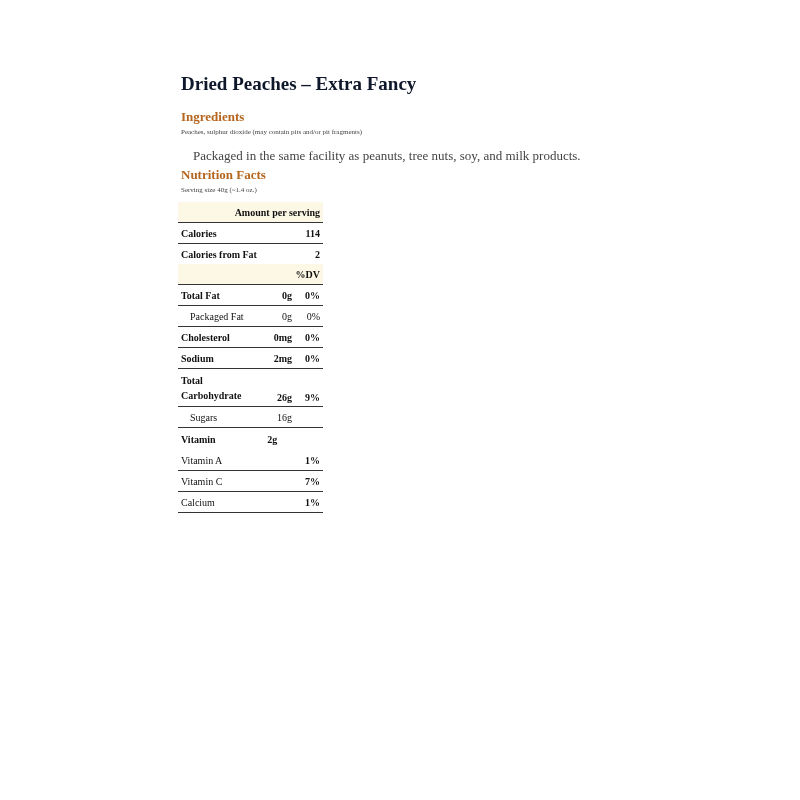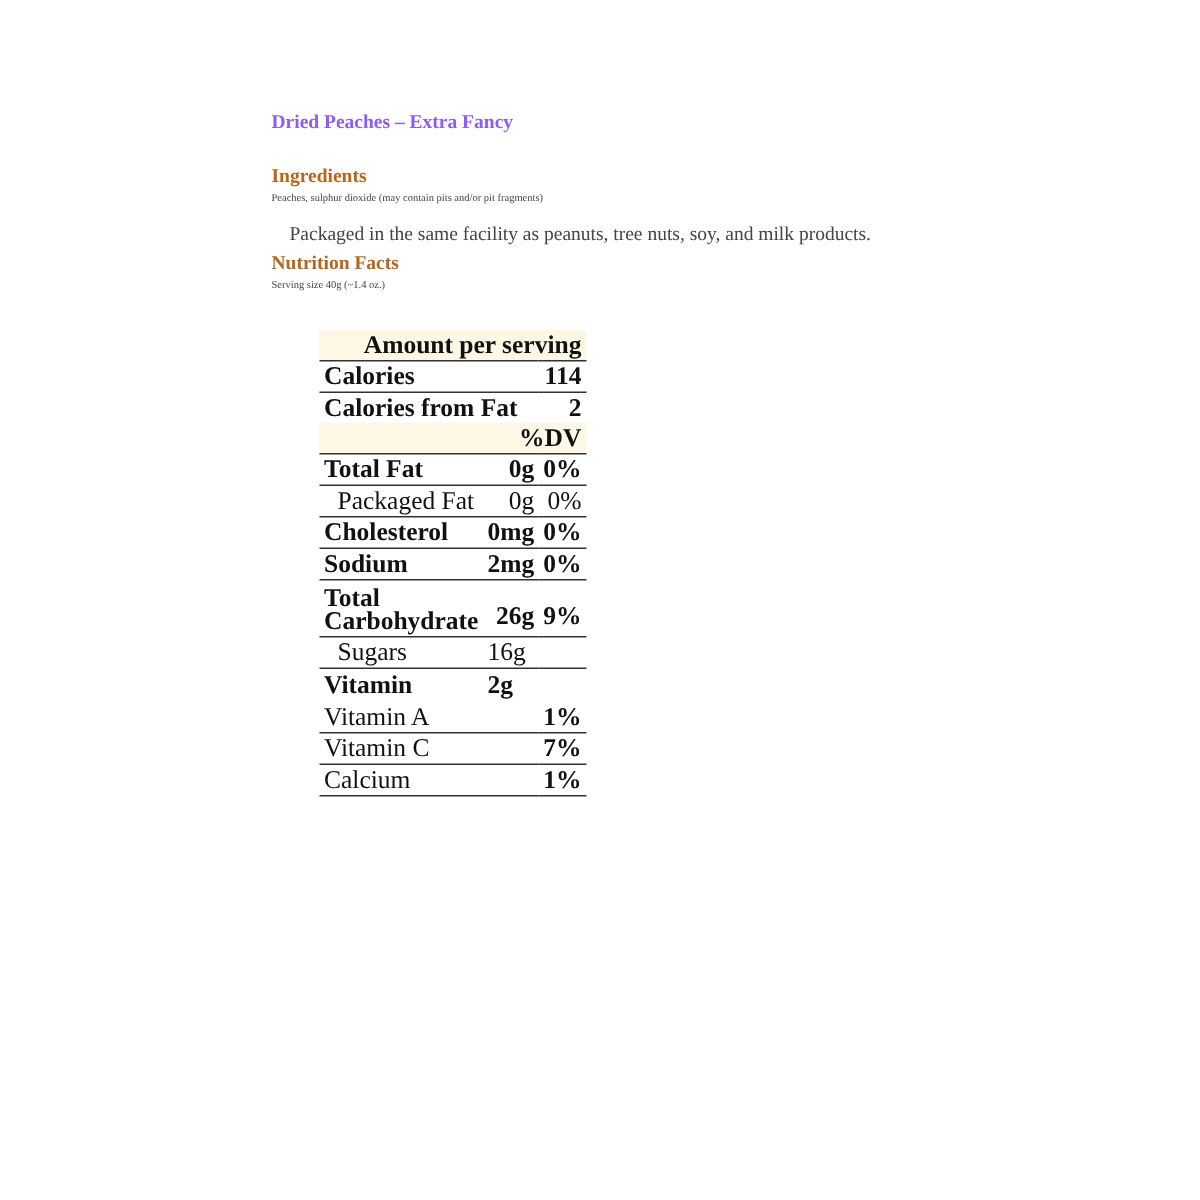--- a/index.html
+++ b/index.html
@@ -1,25 +1,25 @@
 <!DOCTYPE html>
 <html><head>
 <meta charset="utf-8">
 <style>
   html, body { margin: 0; padding: 0; background: #ffffff; }
   body { width: 800px; height: 800px; position: relative; font-family: "Liberation Serif", "DejaVu Serif", serif; color: #222; }
   .page { position: absolute; left: 181px; top: 0; width: 560px; }
-  .title { position: absolute; top: 73px; left: 0; font-size: 13px; font-weight: bold; color: #8b5cf6; white-space: nowrap; }
+  .title { position: absolute; top: 73px; left: 0; font-size: 19px; font-weight: bold; color: #0f172a; white-space: nowrap; }
   .h-ingredients { position: absolute; top: 109px; left: 0; font-size: 13px; font-weight: bold; color: #b5651d; }
   .ingredients-text { position: absolute; top: 128px; left: 0; font-size: 7px; color: #444; white-space: nowrap; }
   .facility-text { position: absolute; top: 148px; left: 12px; font-size: 13px; color: #444; white-space: nowrap; }
   .h-nutrition { position: absolute; top: 167px; left: 0; font-size: 13px; font-weight: bold; color: #b5651d; }
   .serving { position: absolute; top: 186px; left: 0; font-size: 7px; color: #444; white-space: nowrap; }
 
-  .nf-table { position: absolute; left: 178px; top: 220px; width: 145px; border-collapse: collapse; font-size: 17px; color: #111; margin-left: 35px; }
+  .nf-table { position: absolute; left: 178px; top: 202px; width: 145px; border-collapse: collapse; font-size: 10px; color: #111; }
   .nf-table td { padding: 0 3px; height: 20px; vertical-align: middle; }
   .nf-table tr.hl td { background: #fdf8e6; }
   .nf-table tr.bb td { border-bottom: 1.5px solid #333; }
   .nf-table .bold { font-weight: bold; }
   .nf-table .r { text-align: right; }
   .nf-table .indent { padding-left: 12px; }
   .nf-table tr.tall td { height: 34px; vertical-align: bottom; padding-bottom: 3px; }
   .nf-table .amt { text-align: right; white-space: nowrap; }
   .nf-table .dv { text-align: right; white-space: nowrap; width: 22px; }
 </style>
@@ -74,21 +74,21 @@
   <tr class="bb tall">
     <td class="bold" style="line-height:15px;">
       <span>Total</span><br>
       <span>Carbohydrate</span>
     </td>
     <td class="amt bold">26g</td>
     <td class="dv bold">9%</td>
   </tr>
   <tr class="bb">
     <td class="indent">Sugars</td>
-    <td class="amt" style="text-align:left;">16g</td>
+    <td class="amt" style="text-align:right;">16g</td>
     <td class="dv"></td>
   </tr>
   <tr>
     <td class="bold" style="height:22px;">Vitamin</td>
     <td class="amt bold" style="text-align:left;">2g</td>
     <td class="dv bold"></td>
   </tr>
   <tr class="bb">
     <td colspan="2">Vitamin A</td>
     <td class="dv bold">1%</td>

